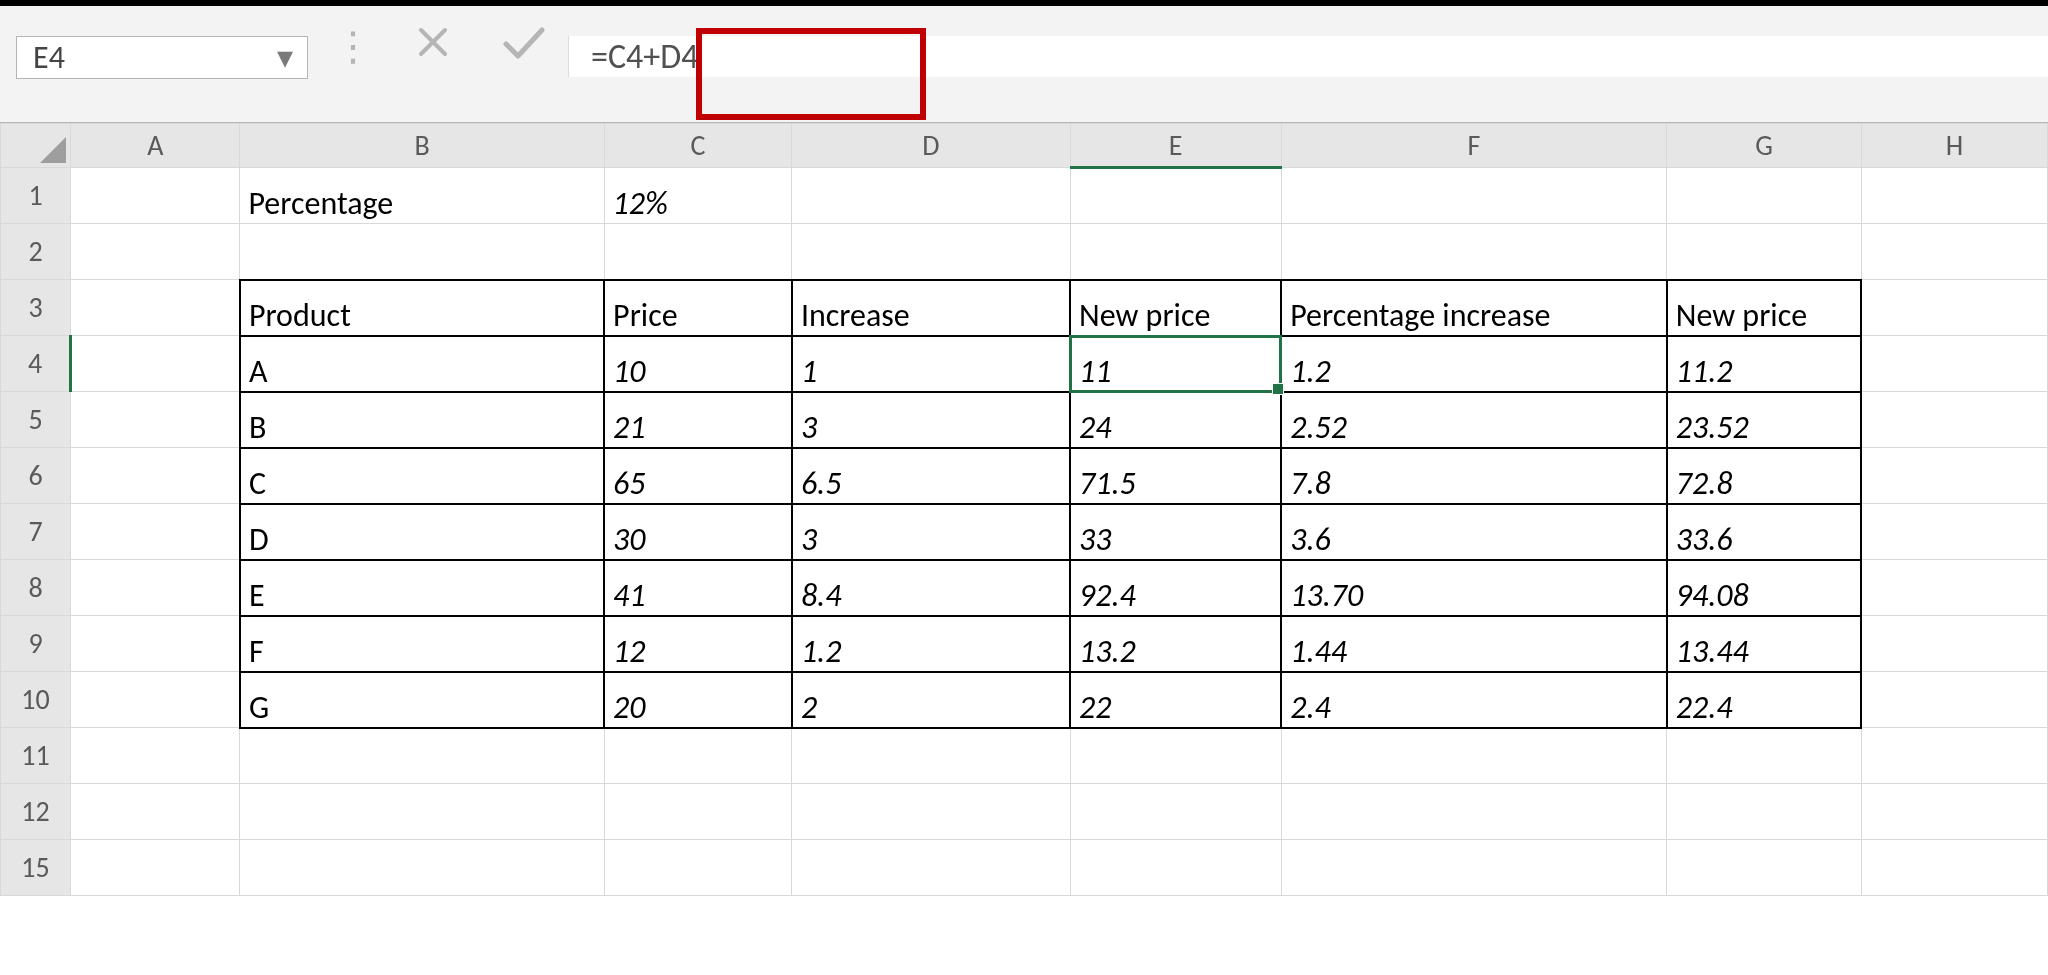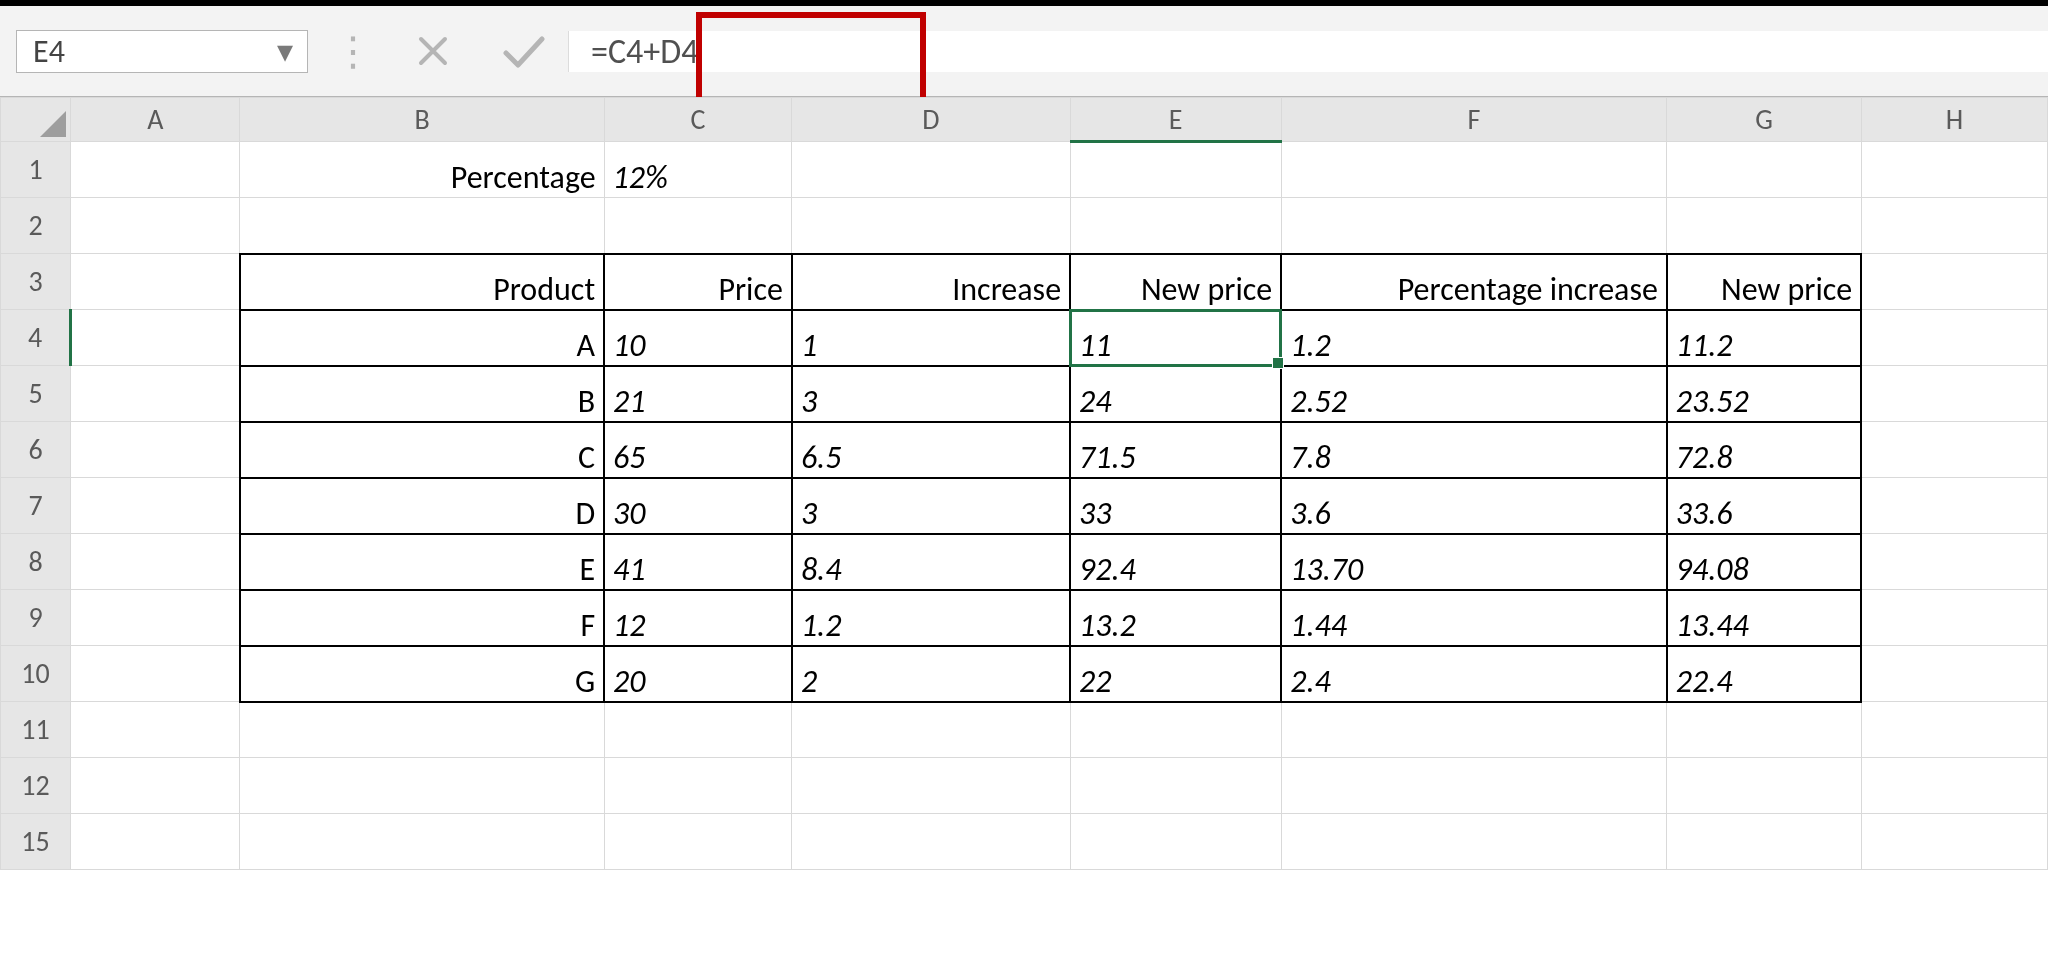--- a/index.html
+++ b/index.html
@@ -14,25 +14,26 @@
   }
 
   
   .formula-bar-wrap {
     border-top: 6px solid #000;
     background: #f3f3f3;
     border-bottom: 1px solid #b5b5b5;
   }
   .formula-bar {
     display: flex;
-    align-items: center;
-    height: 90px;
+    align-items: flex-start;
+    height: 100px;
     font-size: 32px;
     color: #444;
     position: relative;
+    margin-top: 16px;
   }
   .name-box {
     width: 262px;
     margin: 14px 16px;
     background: #fff;
     border: 1px solid #b5b5b5;
     display: flex;
     align-items: center;
     justify-content: space-between;
     padding: 0 14px;
@@ -142,21 +143,21 @@
   th.col-active {
     background: #dbe8d7;
     border-bottom: 3px solid #217346 !important;
   }
   td.row-active-hdr {
     background: #dbe8d7;
     border-right: 3px solid #217346 !important;
   }
 
   .c-num { text-align: left; font-style: italic; }
-  .c-txt { text-align: right; }
+  .c-txt { text-align: left; }
   .c-bold { font-weight: bold; }
 
   
   .tb-t { border-top: 2px solid #000 !important; }
   .tb-b { border-bottom: 2px solid #000 !important; }
   .tb-l { border-left: 2px solid #000 !important; }
   .tb-r { border-right: 2px solid #000 !important; }
   .tb-h { border-top: 2px solid #000 !important; border-bottom: 2px solid #000 !important; }
 
   

